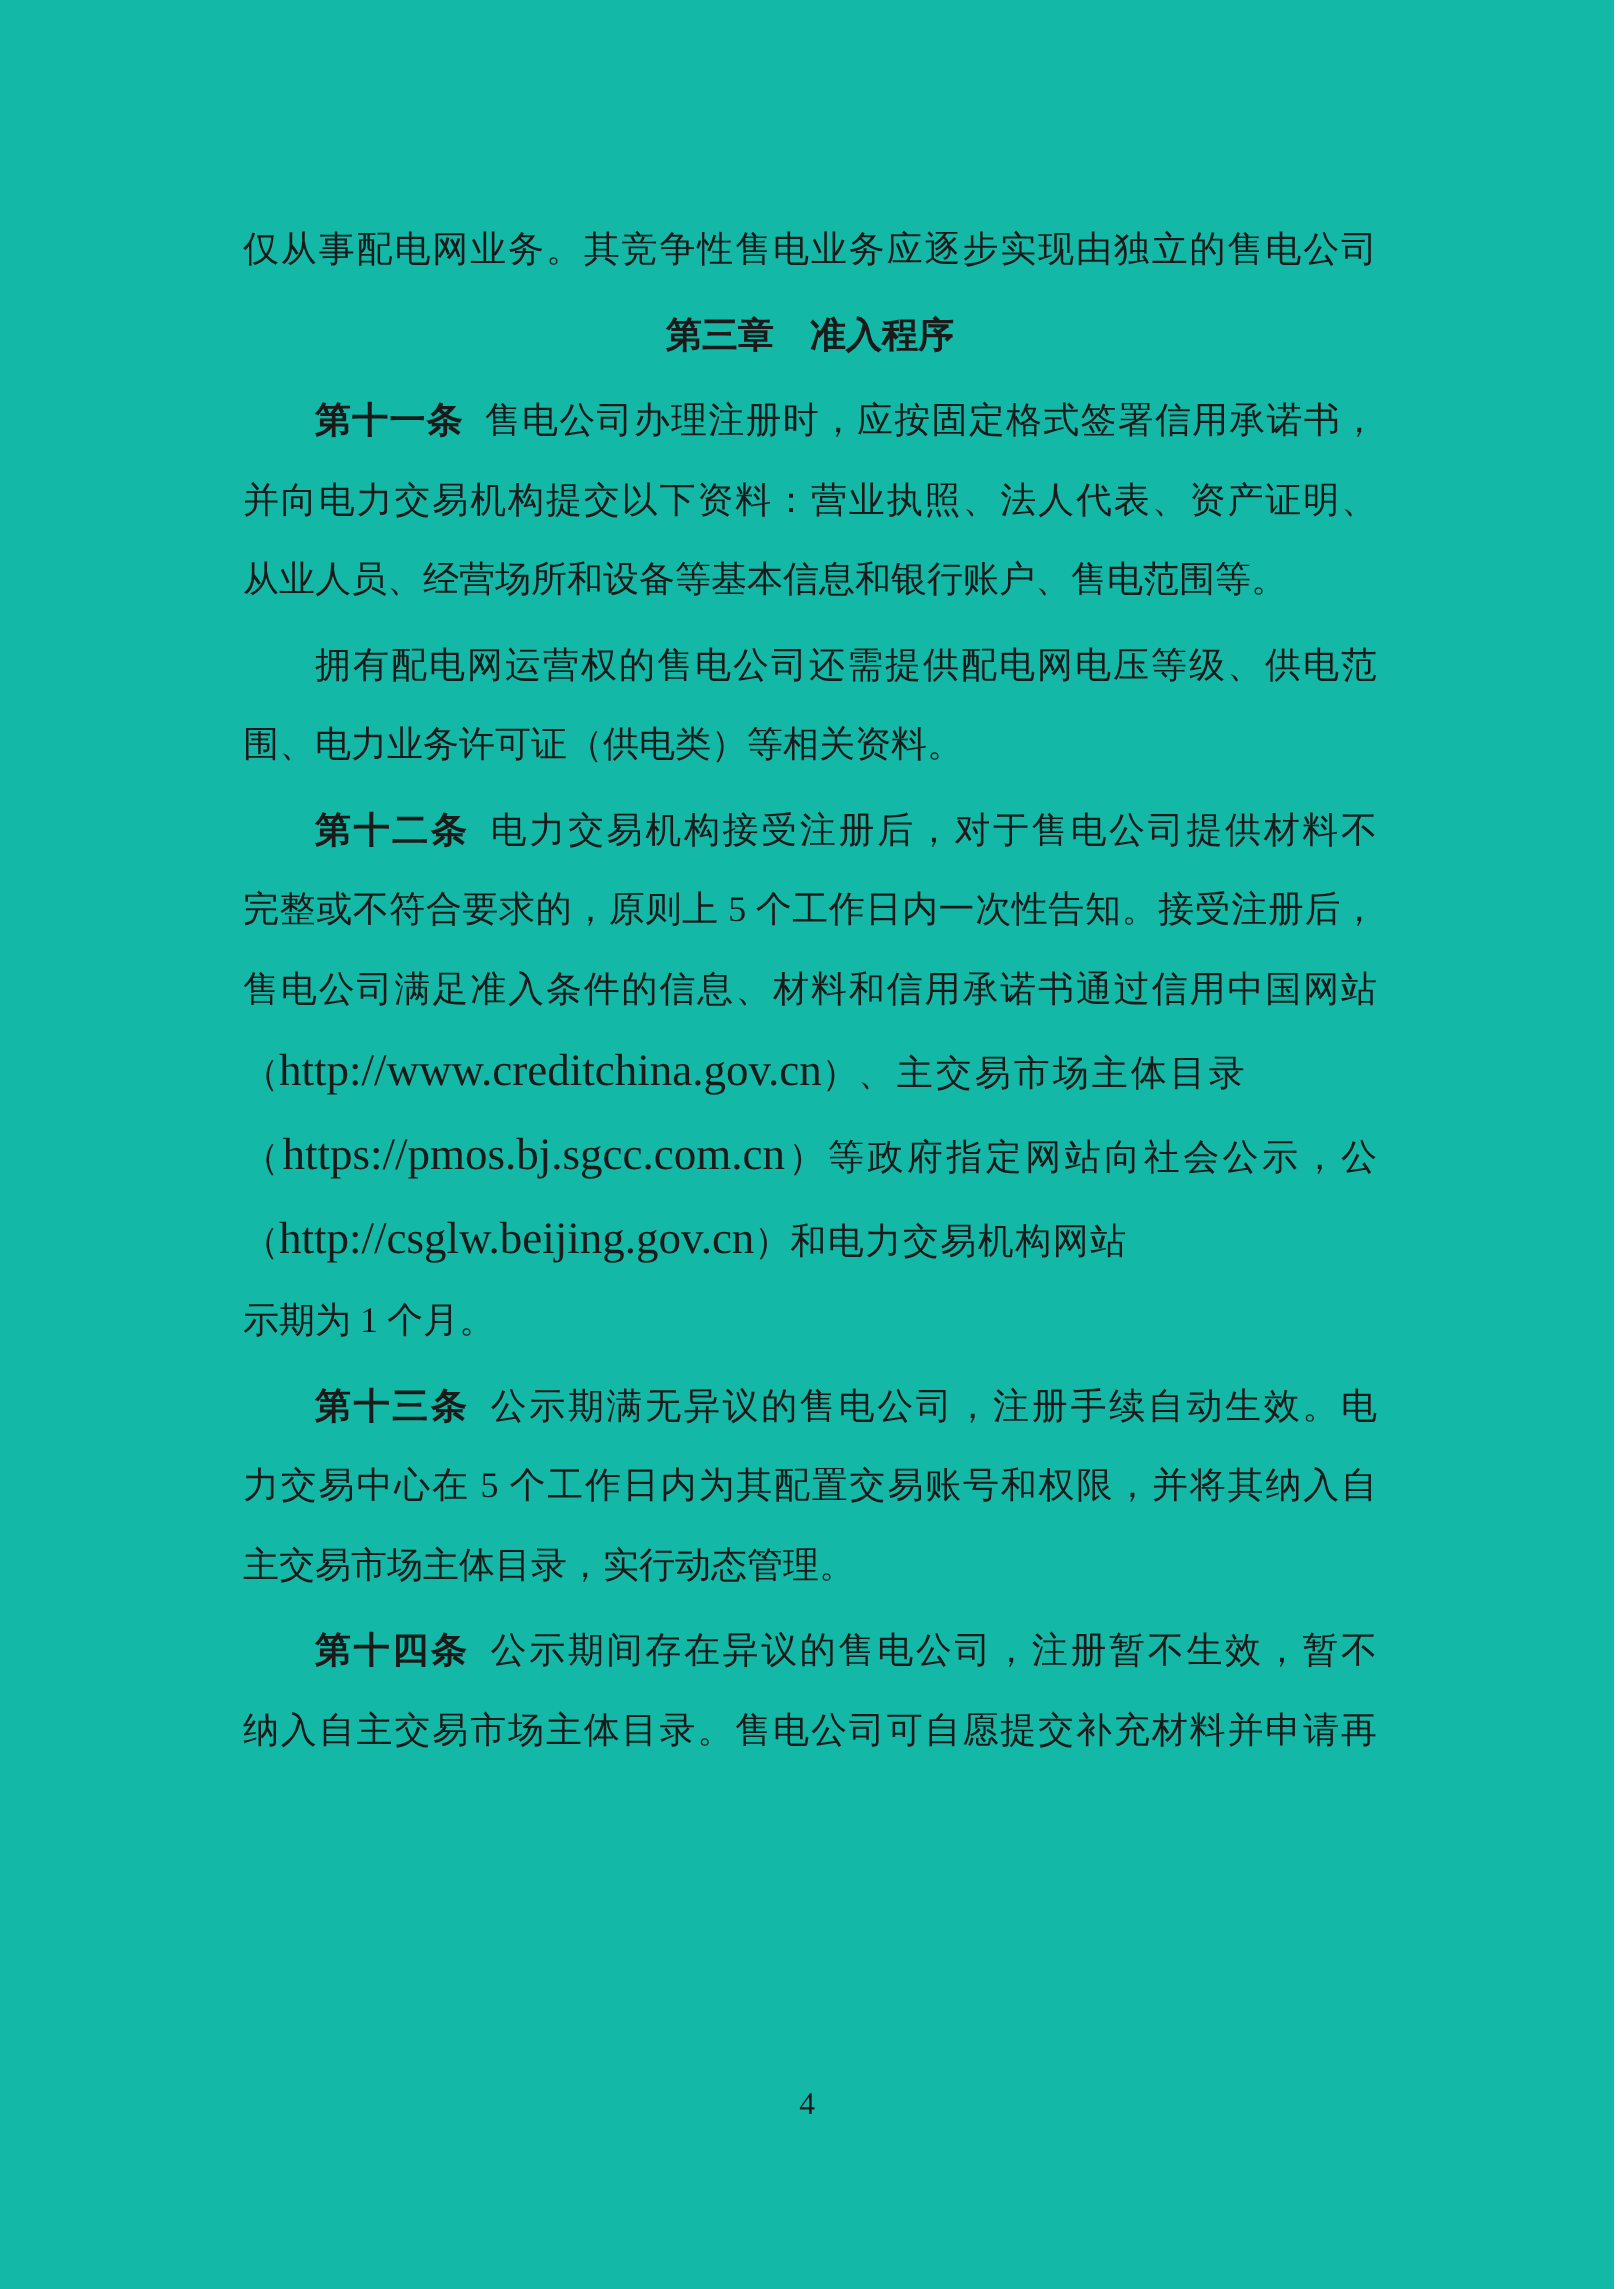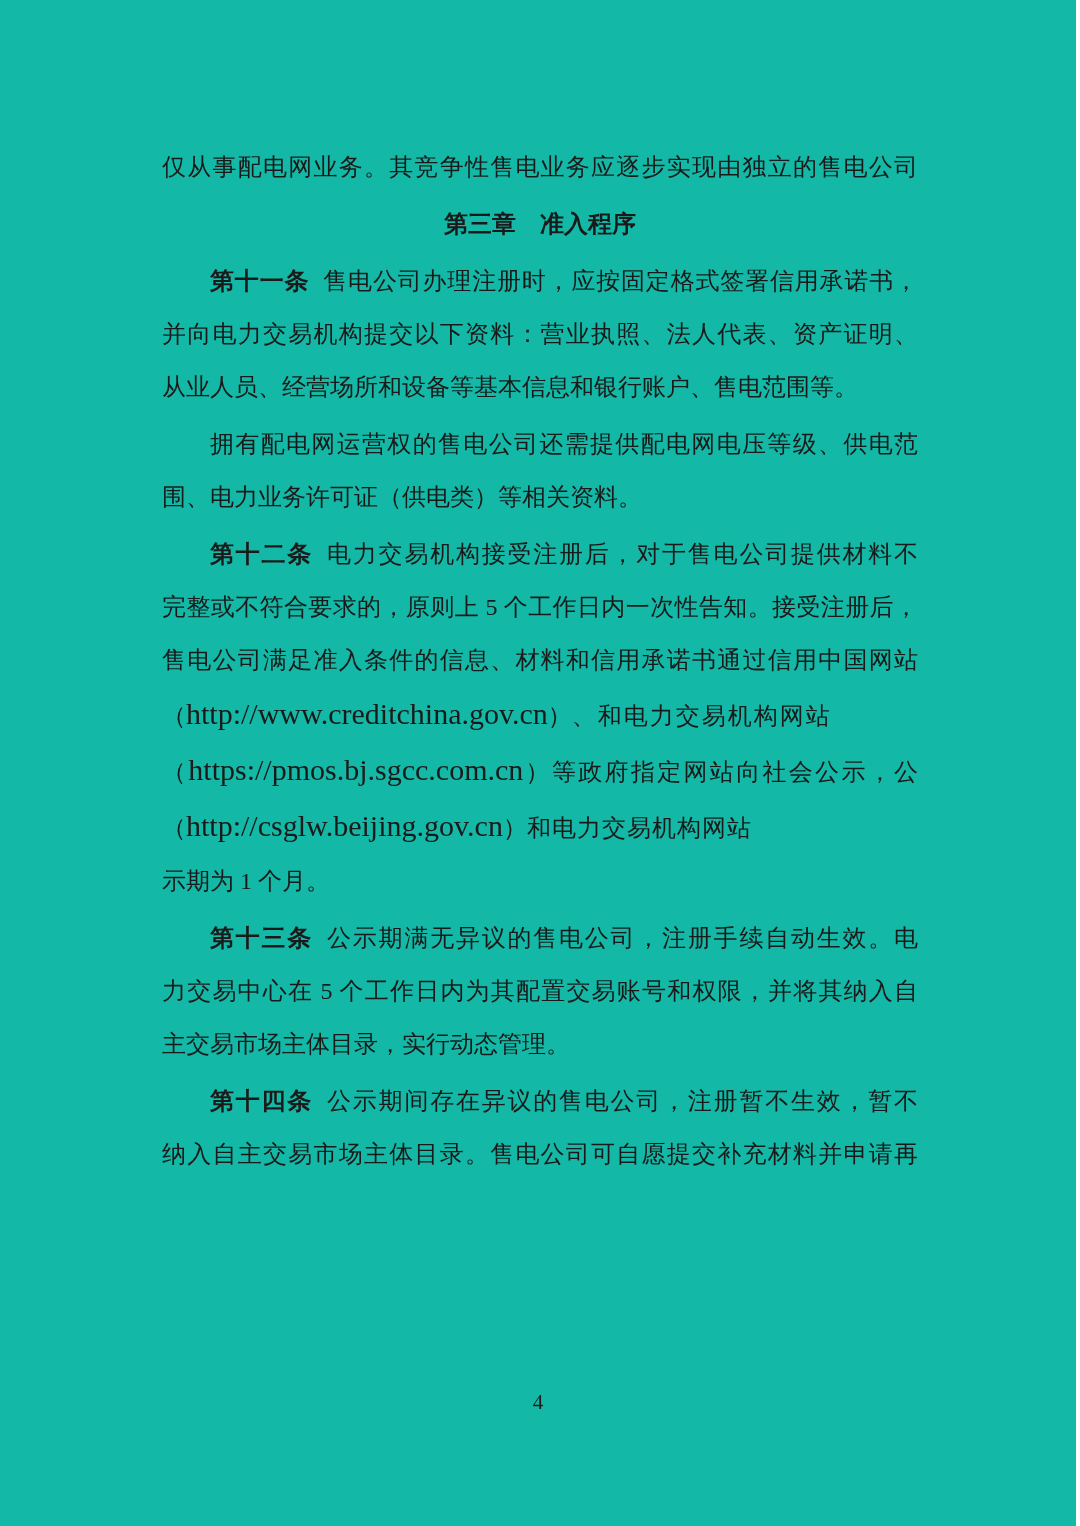--- a/index.html
+++ b/index.html
@@ -85,21 +85,21 @@
 
     <div class="para">
       <div class="line just indent">拥有配电网运营权的售电公司还需提供配电网电压等级、供电范</div>
       <div class="line left">围、电力业务许可证（供电类）等相关资料。</div>
     </div>
 
     <div class="para">
       <div class="line just indent"><span class="num">第十二条</span><span>电力交易机构接受注册后，对于售电公司提供材料不</span></div>
       <div class="line just">完整或不符合要求的，原则上 5 个工作日内一次性告知。接受注册后，</div>
       <div class="line just">售电公司满足准入条件的信息、材料和信用承诺书通过信用中国网站</div>
-      <div class="line left"><span>（</span><span class="url">http://www.creditchina.gov.cn</span><span>）</span><span class="spread">、和电力交易机构网站</span></div>
+      <div class="line left"><span>（</span><span class="url">http://www.creditchina.gov.cn</span><span>）</span><span class="spread">、主交易市场主体目录</span></div>
       <div class="line just"><span>（</span><span class="url">https://pmos.bj.sgcc.com.cn</span><span>）</span><span>等政府指定网站向社会公示，公</span></div>
       <div class="line left"><span>（</span><span class="url">http://csglw.beijing.gov.cn</span><span>）</span><span class="spread-sm">和电力交易机构网站</span></div>
       <div class="line left">示期为 1 个月。</div>
     </div>
 
     <div class="para">
       <div class="line just indent"><span class="num">第十三条</span><span>公示期满无异议的售电公司，注册手续自动生效。电</span></div>
       <div class="line just">力交易中心在 5 个工作日内为其配置交易账号和权限，并将其纳入自</div>
       <div class="line left">主交易市场主体目录，实行动态管理。</div>
     </div>

